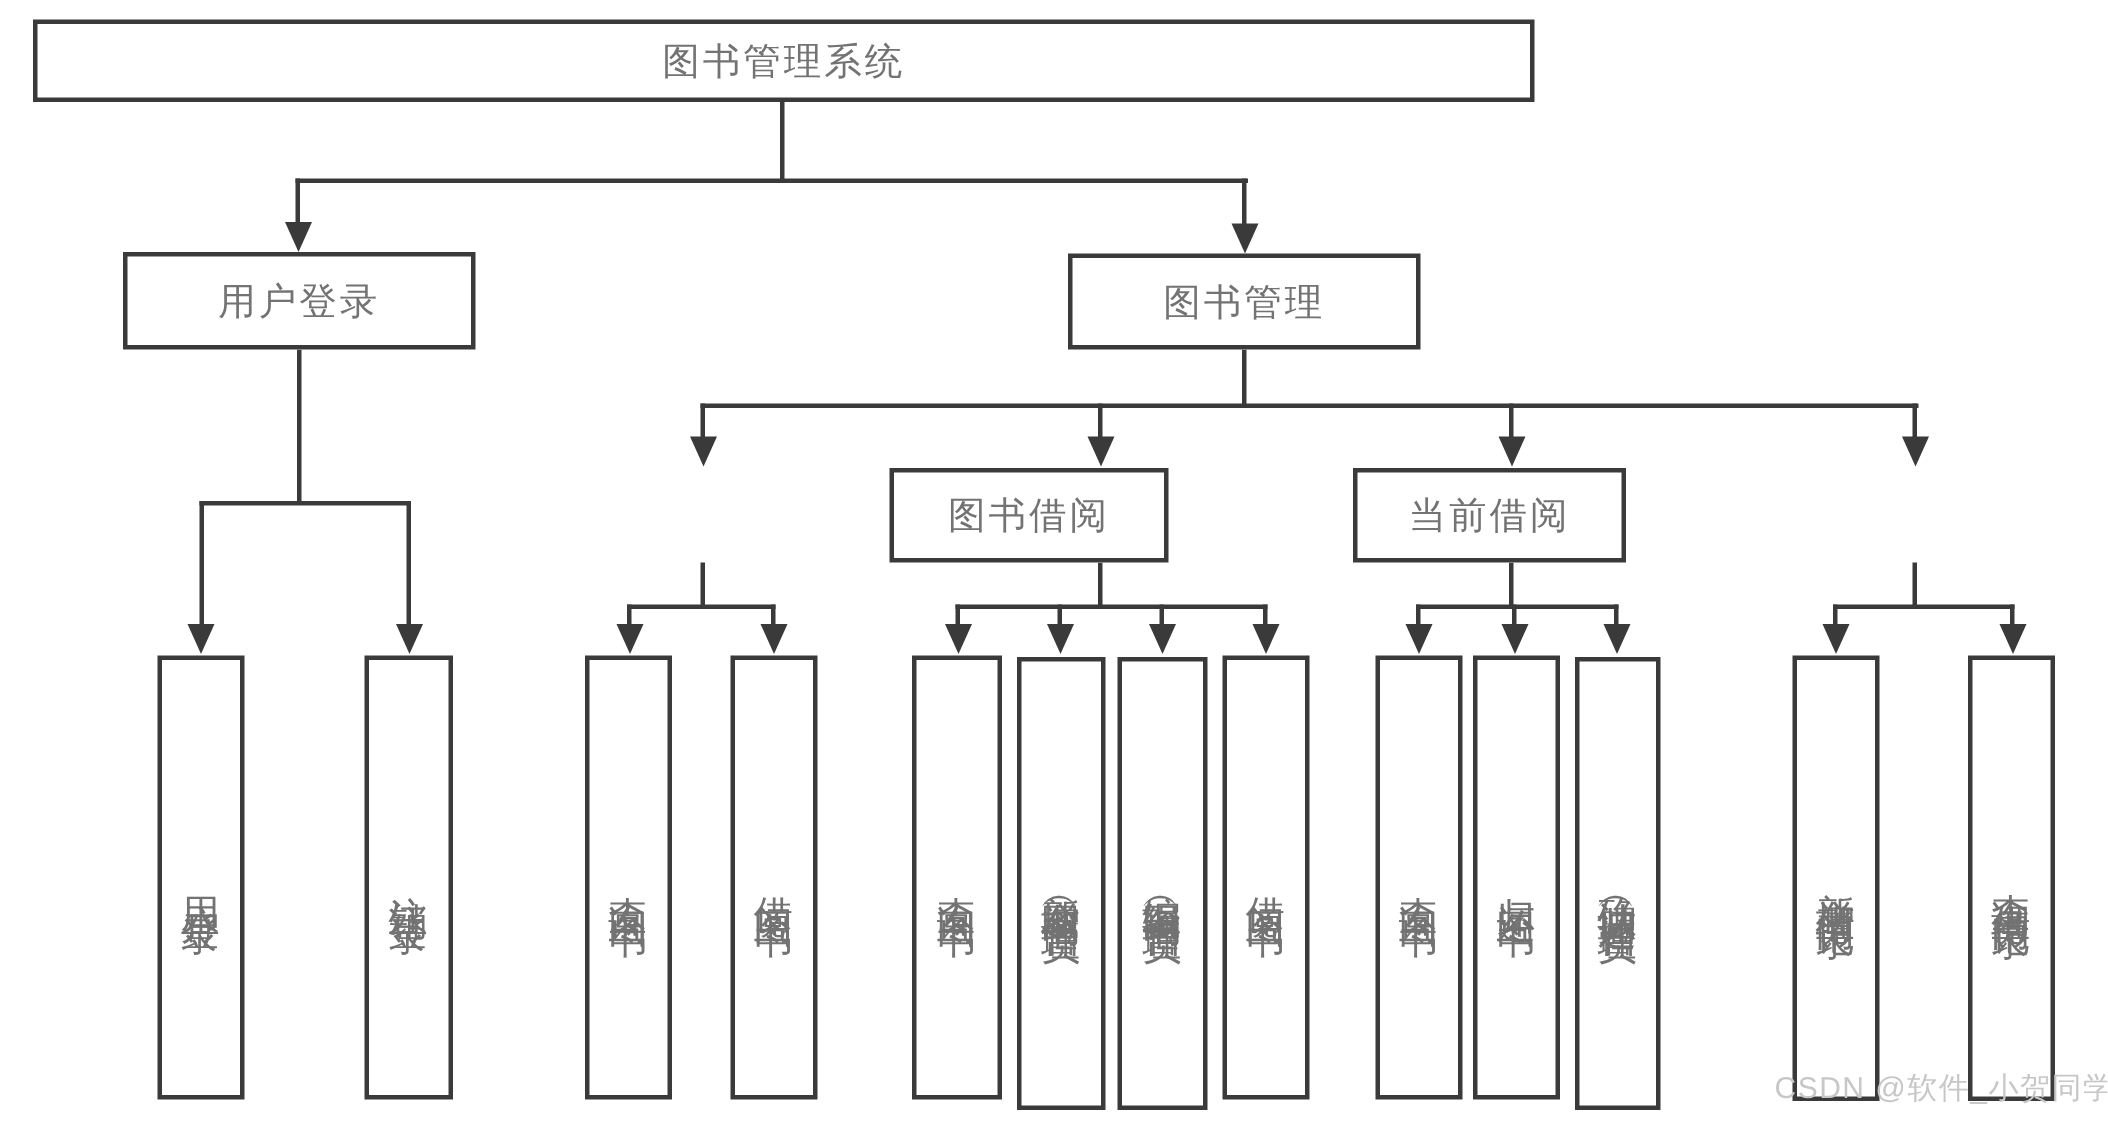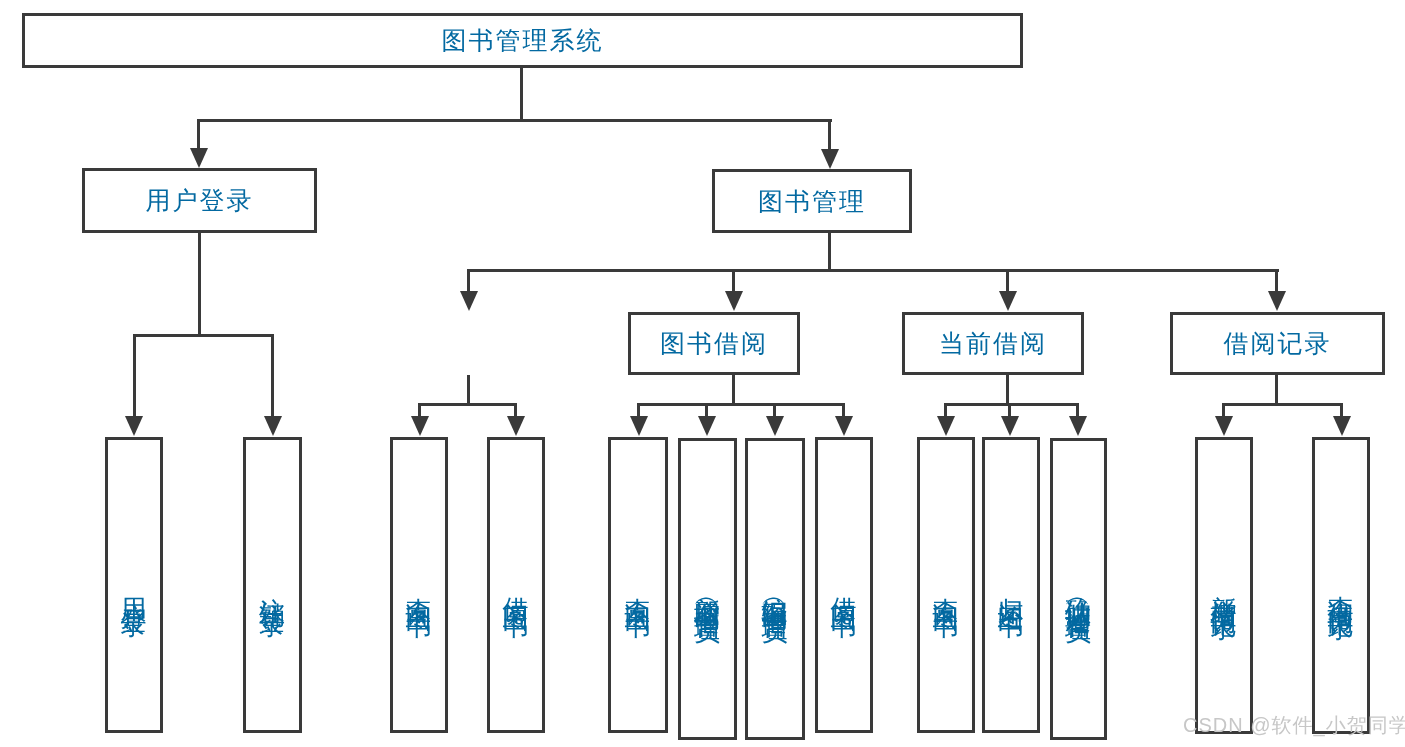--- a/index.html
+++ b/index.html
@@ -3,21 +3,21 @@
 <meta charset="utf-8">
 <style>
   html,body{margin:0;padding:0;background:#ffffff;}
   #canvas{
     position:relative;width:1405px;height:747px;background:#ffffff;overflow:hidden;
     font-family:"Liberation Sans",sans-serif;
   }
   .box{
     position:absolute;box-sizing:border-box;background:#ffffff;
     border:3px solid #3a3a3a;display:flex;align-items:center;justify-content:center;
-    color:#0369a1;
+    color:#737373;
   }
   .hbox{font-size:25px;letter-spacing:2px;}
   .vbox{
     writing-mode:vertical-rl;text-orientation:mixed;
     font-size:26px;line-height:1;
   }
   .sp4{letter-spacing:5px;padding-top:3px;}
   .sp6{letter-spacing:4px;padding-top:2px;}
   .sp9{letter-spacing:3px;padding-top:2px;}
   .ln{position:absolute;background:#3a3a3a;}
@@ -92,25 +92,24 @@
   <div class="ar" style="left:835px;top:416px"></div>
   <div class="ar" style="left:937px;top:416px"></div>
   <div class="ar" style="left:1001px;top:416px"></div>
   <div class="ar" style="left:1069px;top:416px"></div>
   <div class="ar" style="left:1215px;top:416px"></div>
   <div class="ar" style="left:1333px;top:416px"></div>
 
   <div class="box hbox" style="left:22px;top:13px;width:1001px;height:55px">图书管理系统</div>
 
   <div class="box hbox" style="left:82px;top:168px;width:235px;height:65px">用户登录</div>
-  <div class="box hbox" style="left:712px;top:169px;width:200px;height:64px">图书管理</div>
+  <div class="box hbox" style="left:712px;top:169px;width:235px;height:64px">图书管理</div>
 
-  <div class="box hbox" style="left:628px;top:312px;width:172px;height:63px">图书借阅</div>
+  <div class="box hbox" style="left:593px;top:312px;width:186px;height:63px">图书借阅</div>
   <div class="box hbox" style="left:902px;top:312px;width:182px;height:63px">当前借阅</div>
-  <div class="box hbox" style="left:1170px;top:312px;width:215px;height:63px">借阅记录</div>
 
   <div class="box vbox sp4" style="left:105px;top:437px;width:58px;height:296px">用户登录</div>
   <div class="box vbox sp4" style="left:243px;top:437px;width:59px;height:296px">注销登录</div>
 
   <div class="box vbox sp4" style="left:390px;top:437px;width:58px;height:296px">查询图书</div>
   <div class="box vbox sp4" style="left:487px;top:437px;width:58px;height:296px">借阅图书</div>
 
   <div class="box vbox sp4" style="left:608px;top:437px;width:60px;height:296px">查询图书</div>
   <div class="box vbox sp9" style="left:678px;top:438px;width:59px;height:302px">新增图书（管理员）</div>
   <div class="box vbox sp9" style="left:745px;top:438px;width:60px;height:302px">编辑图书（管理员）</div>

